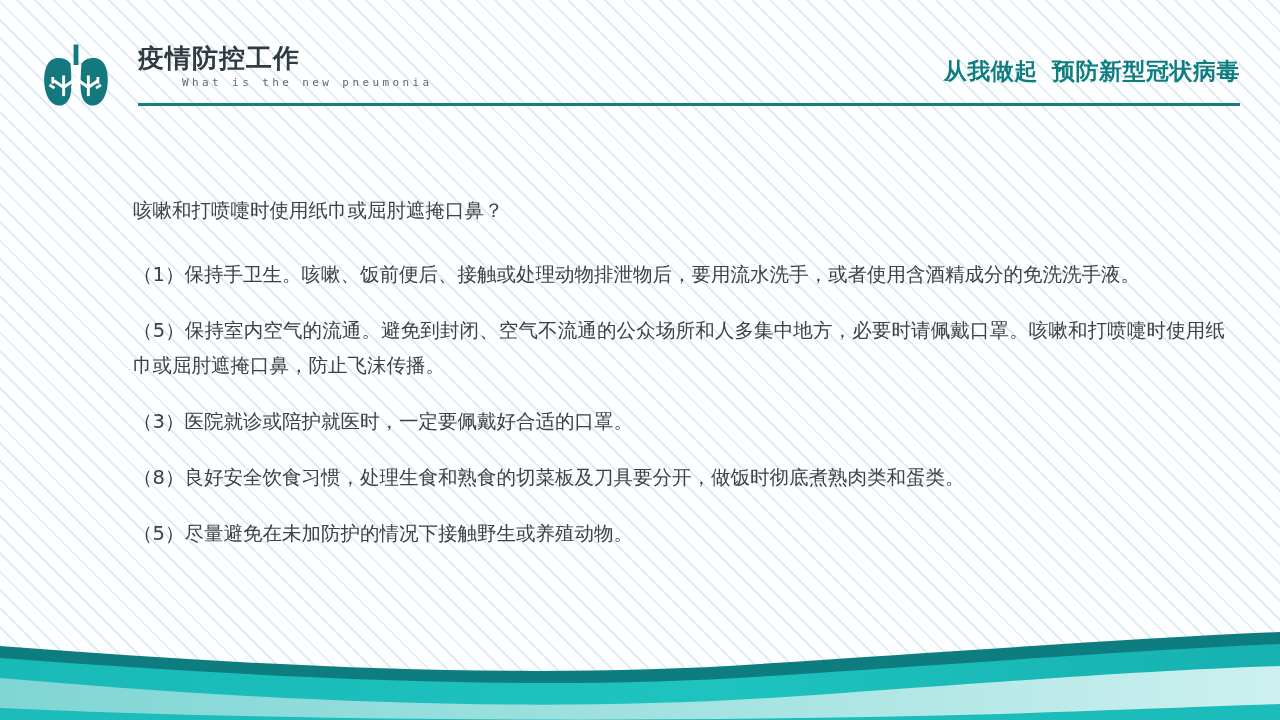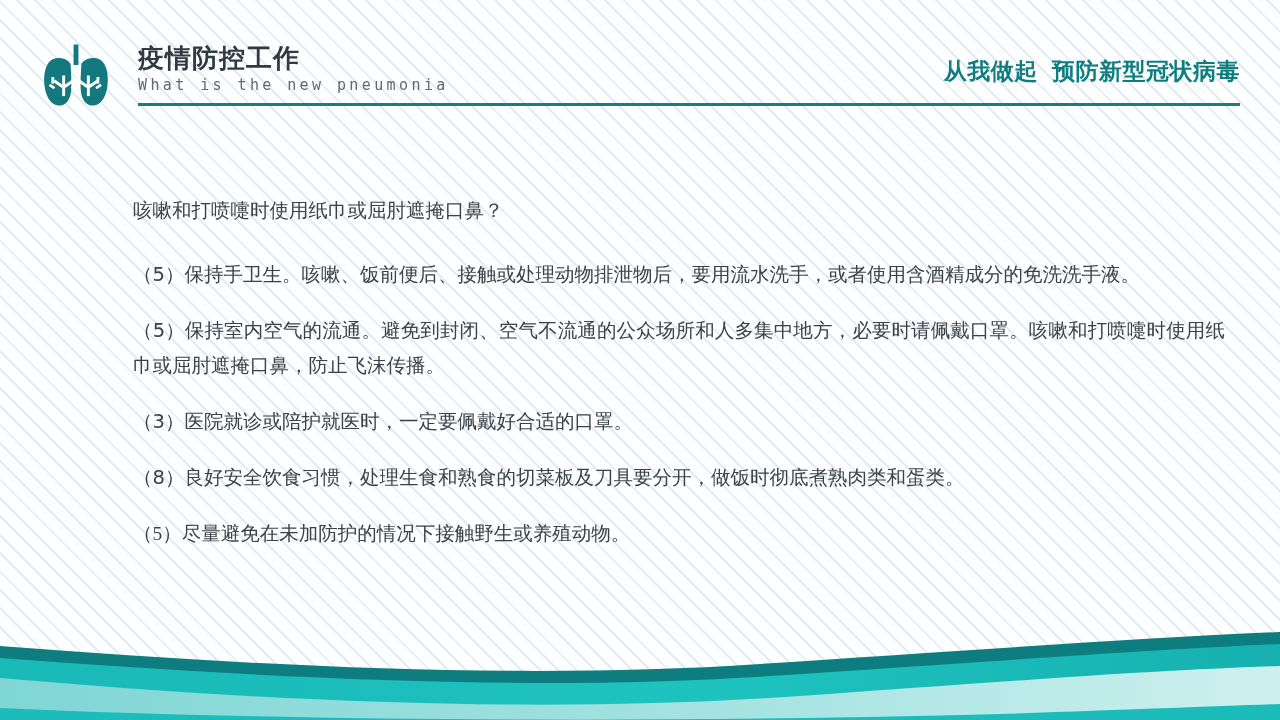--- a/index.html
+++ b/index.html
@@ -46,25 +46,26 @@
     font-size:26px;
     font-weight:bold;
     color:#2f3b40;
     letter-spacing:1px;
     line-height:32px;
     font-family:"DejaVu Sans","Liberation Sans",sans-serif;
   }
 
   #title-en {
     margin-top:2px;
-    font-size:15px;
+    font-size:11px;
     color:#5d6a70;
     letter-spacing:3.4px;
     font-family:"DejaVu Sans Mono","Liberation Mono",monospace;
     white-space:nowrap;
+    margin-left:44px;
   }
 
   #header-rule {
     position:absolute;
     left:138px; top:103px;
     width:1102px; height:3px;
     background:#177d7d;
   }
 
   #header-right {
@@ -88,21 +89,21 @@
   .para {
     font-size:19.5px;
     line-height:35px;
     color:#3a4247;
     font-family:"DejaVu Sans","Liberation Sans",sans-serif;
     text-align:justify;
   }
 
   .para.q      { margin-bottom:29px; }
   .para.item   { margin-bottom:21px; }
-  .para.item.last { margin-bottom:0;font-family:Liberation Serif, serif; }
+  .para.item.last { margin-bottom:0; }
 
   
   #footer-wave {
     position:absolute;
     left:0; bottom:0;
     width:1280px; height:100px;
   }
 </style>
 </head>
 <body>
@@ -147,21 +148,21 @@
       <div id="title-en">What is the new pneumonia</div>
     </div>
 
     <div id="header-rule"></div>
 
     <div id="header-right">从我做起 预防新型冠状病毒</div>
   </div>
 
   <div id="content">
     <p class="para q">咳嗽和打喷嚏时使用纸巾或屈肘遮掩口鼻？</p>
-    <p class="para item">（5）保持手卫生。咳嗽、饭前便后、接触或处理动物排泄物后，要用流水洗手，或者使用含酒精成分的免洗洗手液。</p>
+    <p class="para item">（1）保持手卫生。咳嗽、饭前便后、接触或处理动物排泄物后，要用流水洗手，或者使用含酒精成分的免洗洗手液。</p>
     <p class="para item">（5）保持室内空气的流通。避免到封闭、空气不流通的公众场所和人多集中地方，必要时请佩戴口罩。咳嗽和打喷嚏时使用纸巾或屈肘遮掩口鼻，防止飞沫传播。</p>
     <p class="para item">（3）医院就诊或陪护就医时，一定要佩戴好合适的口罩。</p>
     <p class="para item">（8）良好安全饮食习惯，处理生食和熟食的切菜板及刀具要分开，做饭时彻底煮熟肉类和蛋类。</p>
     <p class="para item last">（5）尽量避免在未加防护的情况下接触野生或养殖动物。</p>
   </div>
 
   <div id="footer-wave">
     <svg width="1280" height="100" viewBox="0 0 1280 100" preserveAspectRatio="none" xmlns="http://www.w3.org/2000/svg">
       <defs>
         <linearGradient id="gMid" x1="0" y1="0" x2="1" y2="0">

